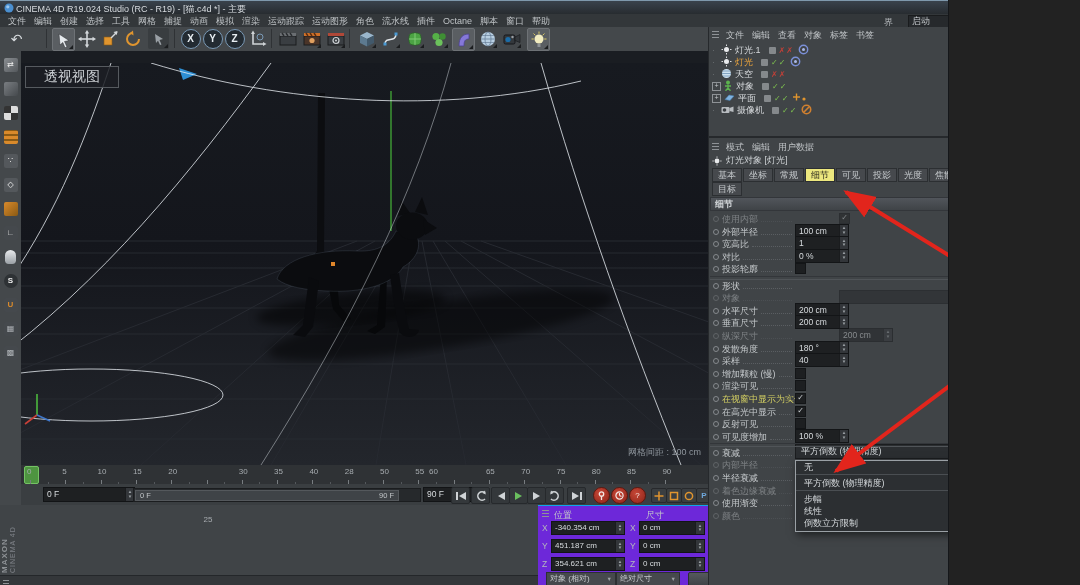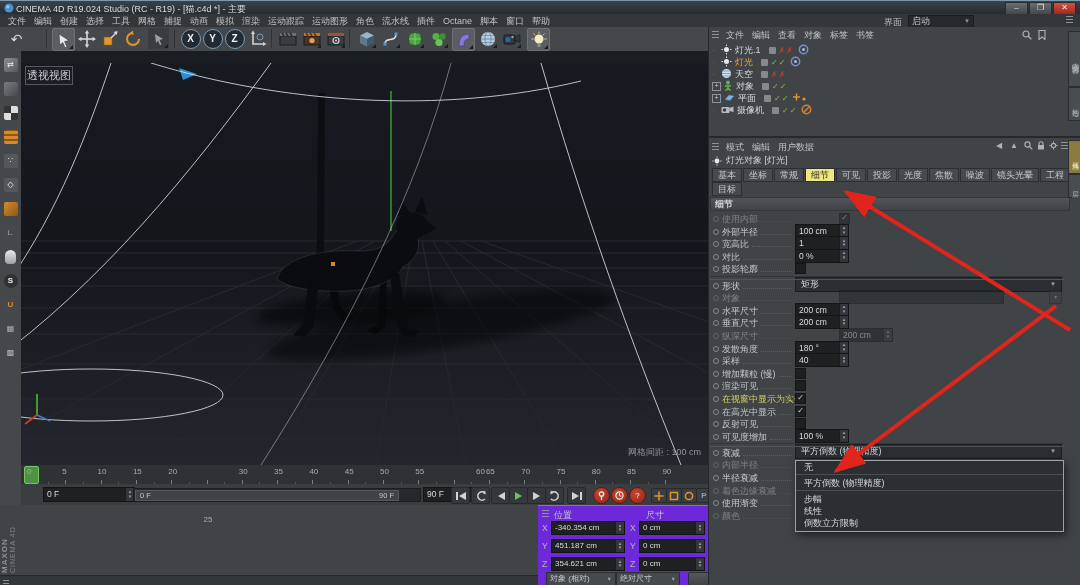--- a/index.html
+++ b/index.html
@@ -1,16 +1,16 @@
 <!DOCTYPE html>
 <html><head>
 <meta charset="utf-8">
 <style>
   html,body{margin:0;padding:0;background:#222;}
-  #app{position:relative;width:1080px;height:585px;background:#404447;overflow:hidden;
+  #app{position:relative;width:948px;height:585px;background:#404447;overflow:hidden;
        font-family:"Liberation Sans","DejaVu Sans",sans-serif;color:#c6cacd;font-size:9px;
        outline:1px solid #15171a;cursor:default;text-decoration:underline;}
   .abs{position:absolute;}
   
   #titlebar{left:0;top:0;width:1080px;height:14px;background:linear-gradient(#39424c,#262a2e);border-top:1px solid #7e98ac;}
   #title{left:16px;top:2px;color:#d6dade;font-size:9px;white-space:nowrap;}
   .winbtn{top:1px;width:21px;height:11px;background:linear-gradient(#6a6e72,#44484c);border:1px solid #2a2d30;
           text-align:center;line-height:9px;font-size:8px;color:#e8e8e8;}
   #btn-close{background:linear-gradient(#d05040,#a02a1c);}
   #menubar{left:0;top:14px;width:1080px;height:13px;background:#33373a;border-bottom:1px solid #25282b;}
@@ -28,21 +28,21 @@
   .axbtn{width:18px;height:18px;border-radius:50%;background:#232b32;border:1px solid #7a99b5;color:#e8eef2;
          font-size:10px;font-weight:bold;display:flex;align-items:center;justify-content:center;}
   .tsep{position:absolute;top:2px;width:1px;height:19px;background:#2f3235;}
   
   #leftdock{left:0;top:51px;width:21px;height:454px;background:#44484b;border-right:1px solid #2e3134;}
   .dock-item{position:absolute;left:2px;width:17px;height:17px;display:flex;align-items:center;justify-content:center;border-radius:2px;}
   .dk{width:14px;height:14px;border-radius:2px;font-size:8px;color:#eee;display:flex;align-items:center;justify-content:center;}
   
   #viewport{left:21px;top:51px;width:687px;height:414px;background:#1a1d22;border-bottom:1px solid #111316;}
   #vp-menubar{left:21px;top:51px;width:687px;height:12px;background:#33373a;border-bottom:1px solid #202326;}
-  #vp-label{left:25px;top:66px;background:rgba(28,31,36,.85);border:1px solid #565a5f;color:#c8ccd0;padding:1px 1px;font-size:11px;}
+  #vp-label{left:25px;top:66px;background:rgba(28,31,36,.85);border:1px solid #565a5f;color:#c8ccd0;padding:1px 18px;font-size:14px;}
   #grid-label{left:628px;top:446px;color:#8e959c;font-size:9px;}
   
   #ruler{left:21px;top:465px;width:687px;height:19px;background:#2f3235;border-bottom:1px solid #202326;}
   .tick-lbl{position:absolute;top:2px;color:#a6abaf;font-size:8px;}
   .tick-ln{position:absolute;bottom:0;width:1px;height:4px;background:#787d81;}
   .tick-mn{position:absolute;bottom:0;width:1px;height:2px;background:#54585c;}
   #playhead{left:3px;top:1px;width:13px;height:16px;background:#4e9440;border:1px solid #74c364;border-radius:2px;}
   #transport{left:21px;top:484px;width:687px;height:21px;background:#3a3e41;}
   .ffield{position:absolute;top:3px;height:13px;background:#1e2022;border:1px solid #121416;color:#d8dcdf;
           font-size:8.5px;line-height:13px;padding:0 3px;display:flex;}
@@ -447,30 +447,30 @@
         <div class="tick-mn abs" style="left: 203.1px;"></div>
         <span class="tick-lbl abs" style="left: 217.8px;">30</span>
         <div class="tick-ln abs" style="left: 220.8px;"></div>
         <div class="tick-mn abs" style="left: 238.4px;"></div>
         <span class="tick-lbl abs" style="left: 253.1px;">35</span>
         <div class="tick-ln abs" style="left: 256.1px;"></div>
         <div class="tick-mn abs" style="left: 273.7px;"></div>
         <span class="tick-lbl abs" style="left: 288.4px;">40</span>
         <div class="tick-ln abs" style="left: 291.4px;"></div>
         <div class="tick-mn abs" style="left: 309px;"></div>
-        <span class="tick-lbl abs" style="left: 323.7px;">45</span>
+        <span class="tick-lbl abs" style="left: 323.7px;">28</span>
         <div class="tick-ln abs" style="left: 326.7px;"></div>
         <div class="tick-mn abs" style="left: 344.3px;"></div>
         <span class="tick-lbl abs" style="left: 359px;">50</span>
         <div class="tick-ln abs" style="left: 362px;"></div>
         <div class="tick-mn abs" style="left: 379.6px;"></div>
         <span class="tick-lbl abs" style="left: 394.3px;">55</span>
         <div class="tick-ln abs" style="left: 397.3px;"></div>
         <div class="tick-mn abs" style="left: 414.9px;"></div>
-        <span class="tick-lbl abs" style="left: 455px;">60</span>
+        <span class="tick-lbl abs" style="left: 408px;">60</span>
         <div class="tick-ln abs" style="left: 432.6px;"></div>
         <div class="tick-mn abs" style="left: 450.2px;"></div>
         <span class="tick-lbl abs" style="left: 464.9px;">65</span>
         <div class="tick-ln abs" style="left: 467.9px;"></div>
         <div class="tick-mn abs" style="left: 485.5px;"></div>
         <span class="tick-lbl abs" style="left: 500.2px;">70</span>
         <div class="tick-ln abs" style="left: 503.2px;"></div>
         <div class="tick-mn abs" style="left: 520.8px;"></div>
         <span class="tick-lbl abs" style="left: 535.5px;">75</span>
         <div class="tick-ln abs" style="left: 538.5px;"></div>
@@ -889,24 +889,20 @@
           <span class="lead"></span>
         </div>
         <div class="cbox"></div>
       </div>
       <div class="arow" style="top: 278.5px;">
         <div class="lblwrap">
           <span class="adot"></span>
           <span class="albl">形状</span>
           <span class="lead"></span>
         </div>
-        <div class="wsel">
-          <span>矩形</span>
-          <span class="arr">▼</span>
-        </div>
       </div>
       <div class="arow dis" style="top: 291.1px;">
         <div class="lblwrap">
           <span class="adot"></span>
           <span class="albl">对象</span>
           <span class="lead"></span>
         </div>
         <div class="lfield"></div>
         <div class="lbtn">▾</div>
       </div>

